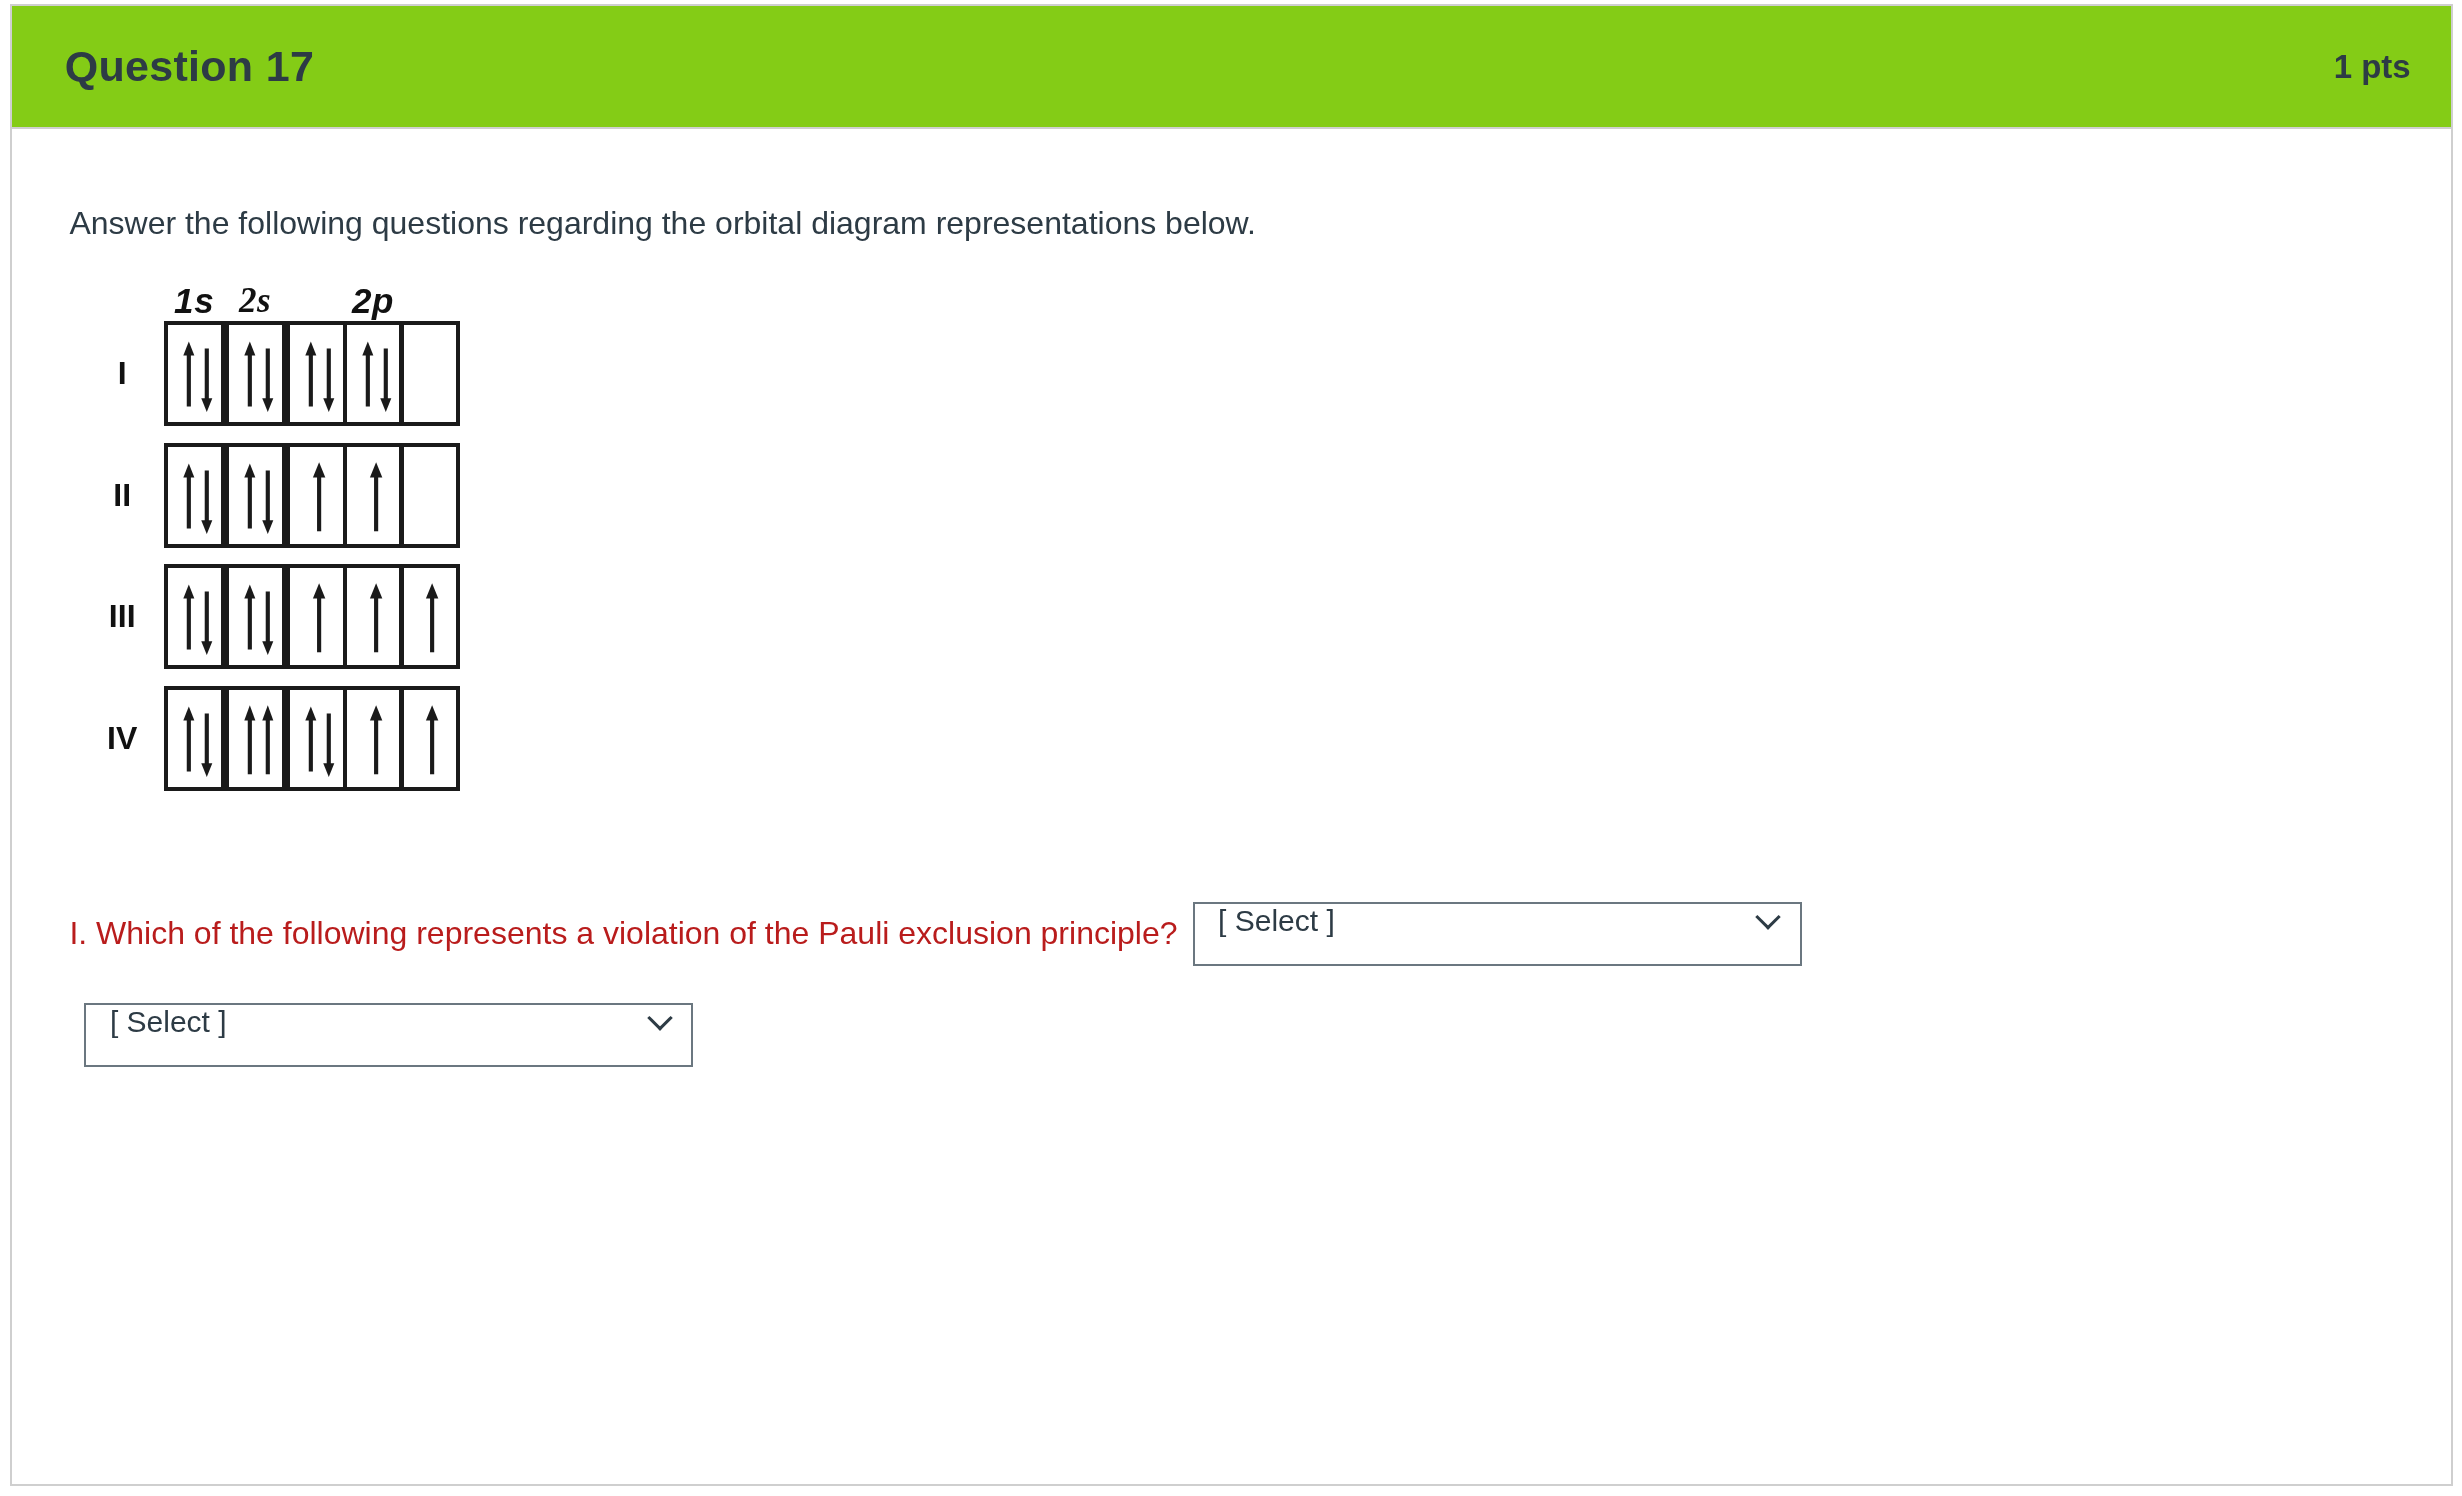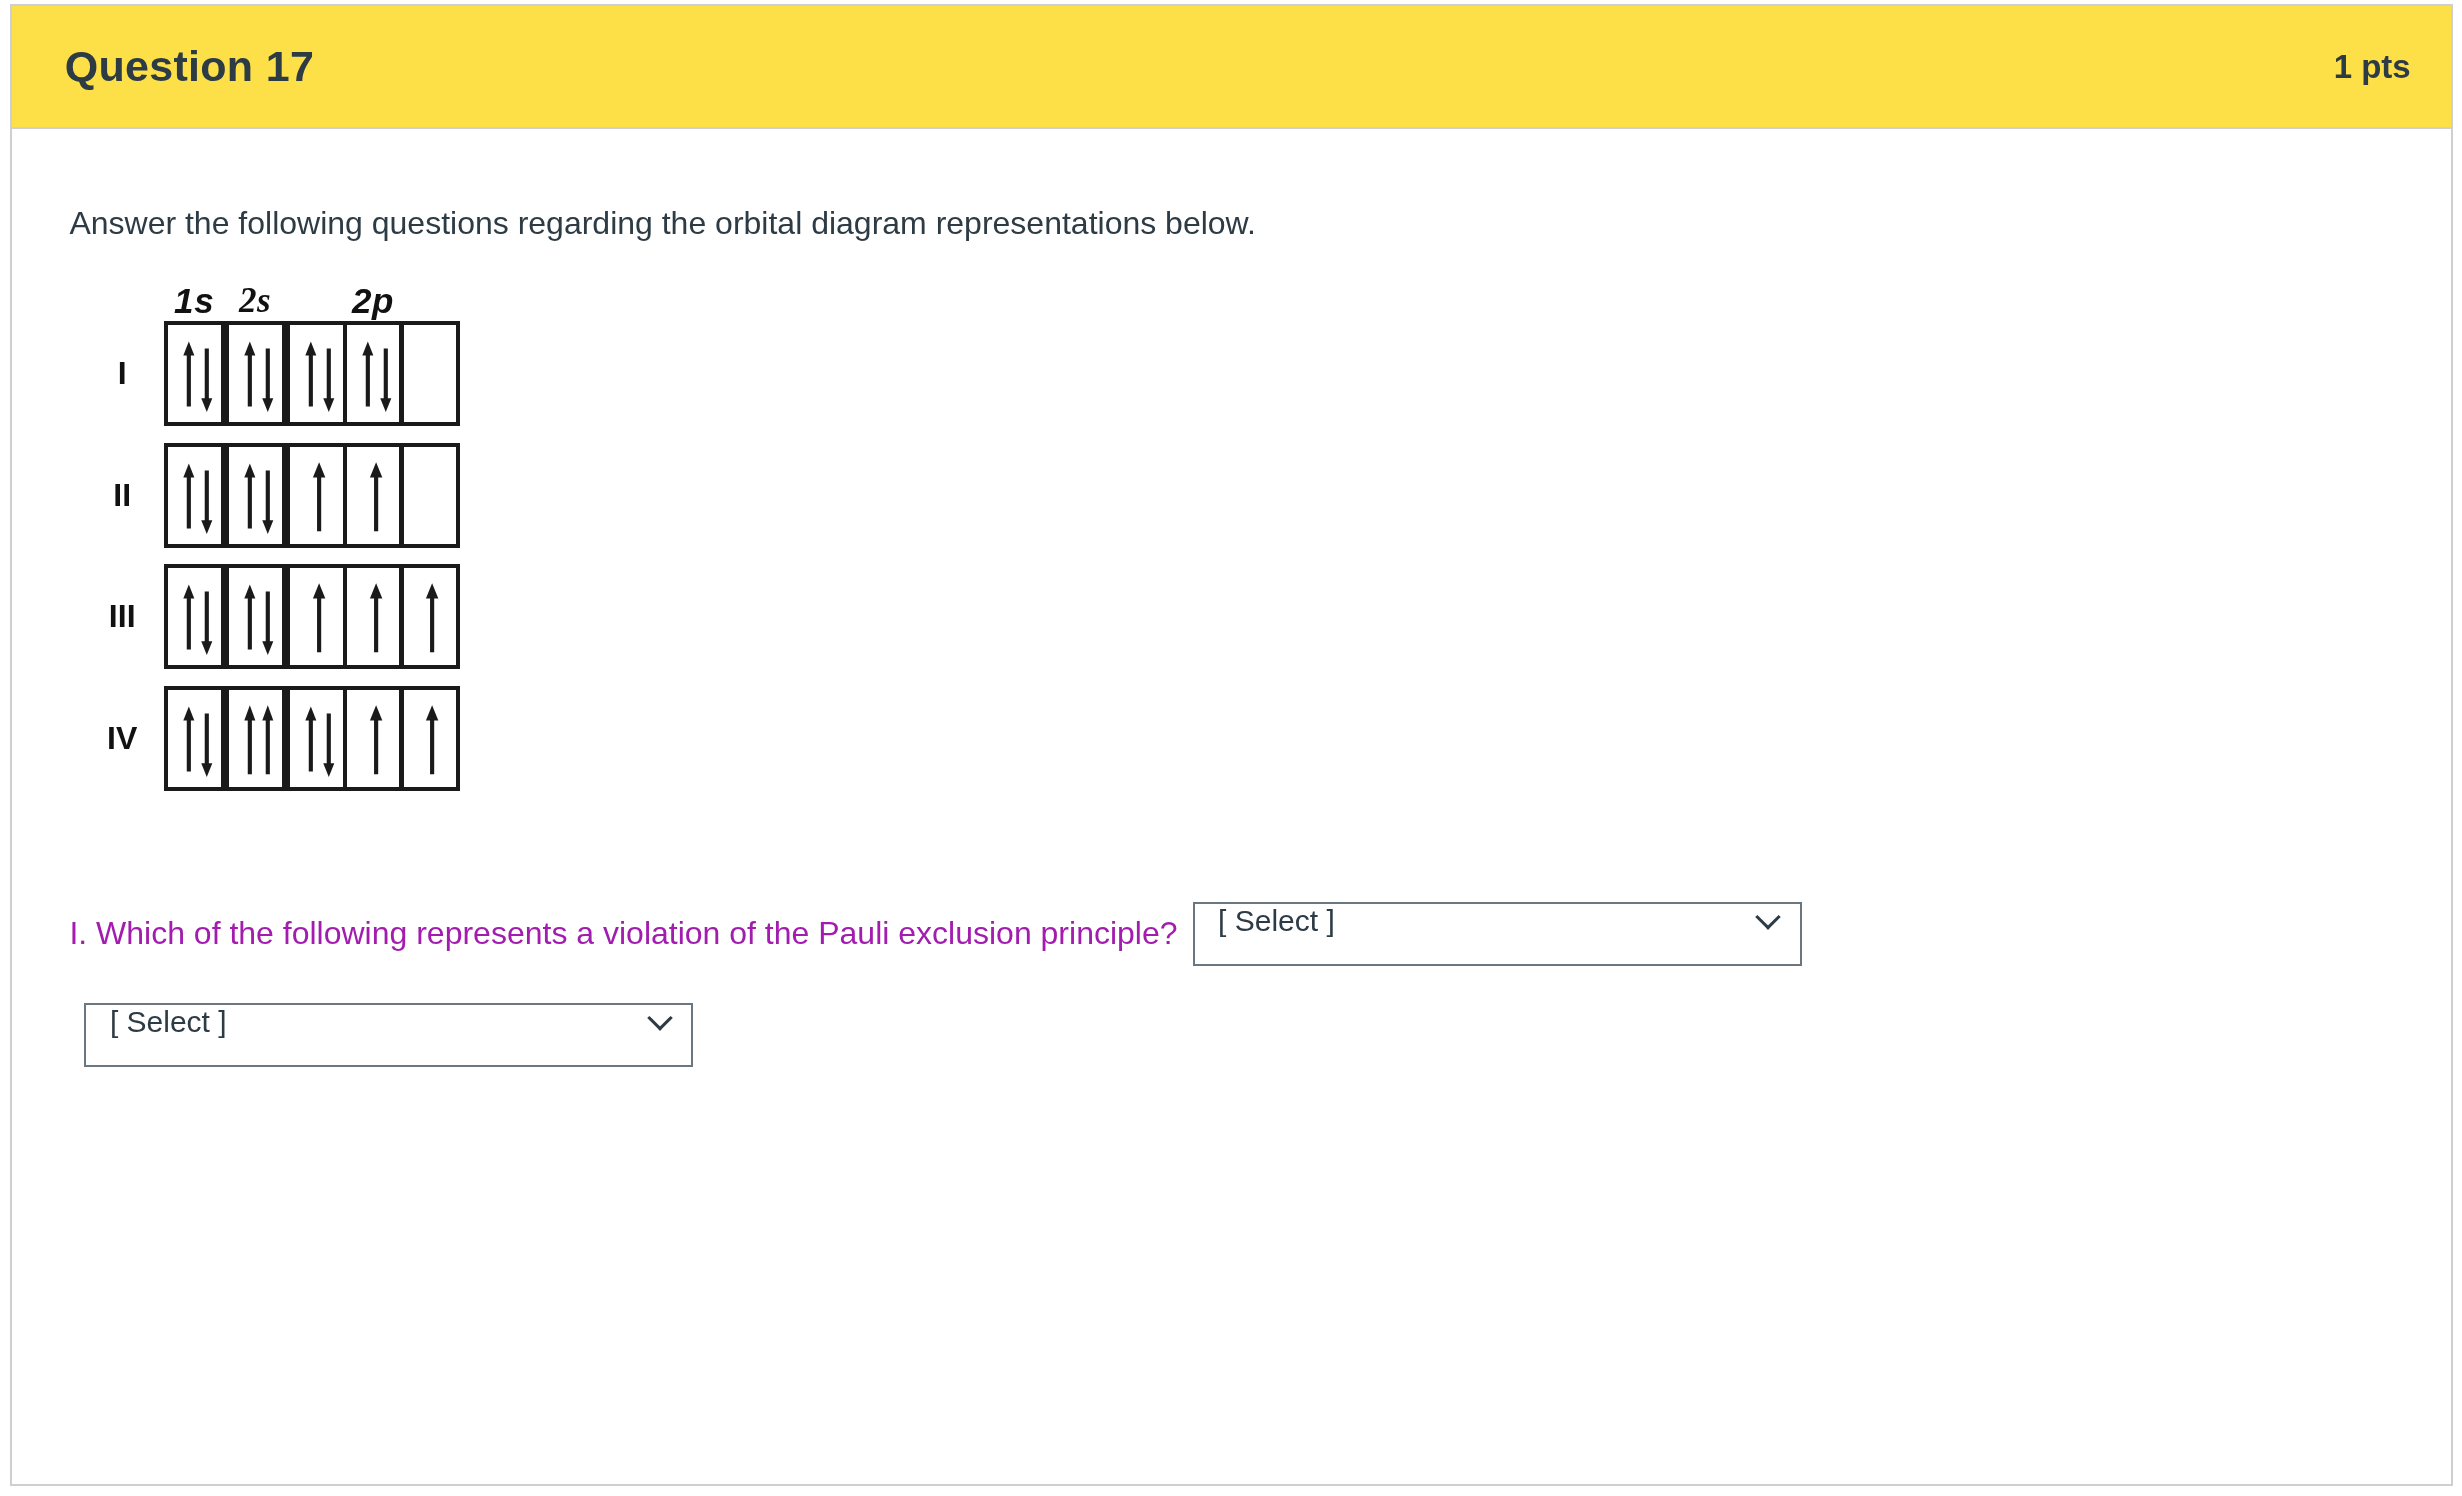--- a/index.html
+++ b/index.html
@@ -21,21 +21,21 @@
     left: 9.7px;
     top: 4.2px;
     width: 2443px;
     height: 1482px;
     border: 2.1px solid #cfcfcf;
     box-sizing: border-box;
     background: #ffffff;
   }
   .card-header {
     height: 123px;
-    background: #fde047;
+    background: #84cc16;
     border-bottom: 2.1px solid #cfcfcf;
     box-sizing: border-box;
     display: flex;
     align-items: center;
     justify-content: space-between;
     padding: 0 40px 0 53px;
   }
   .q-title {
     font-size: 43px;
     font-weight: bold;
@@ -114,21 +114,21 @@
   
   .qrow {
     display: flex;
     align-items: center;
     margin-left: 9.7px;
   }
   .qrow-1 { margin-top: 111px; }
   .qrow-2 { margin-top: 37px; }
   .qtext {
     font-size: 32px;
-    color: #a21caf;
+    color: #b91c1c;
     white-space: nowrap;
   }
   .select-box {
     margin-left: 15px;
     border: 2.1px solid #6b7780;
     background: #ffffff;
     box-sizing: border-box;
     height: 64px;
     display: flex;
     align-items: flex-start;

